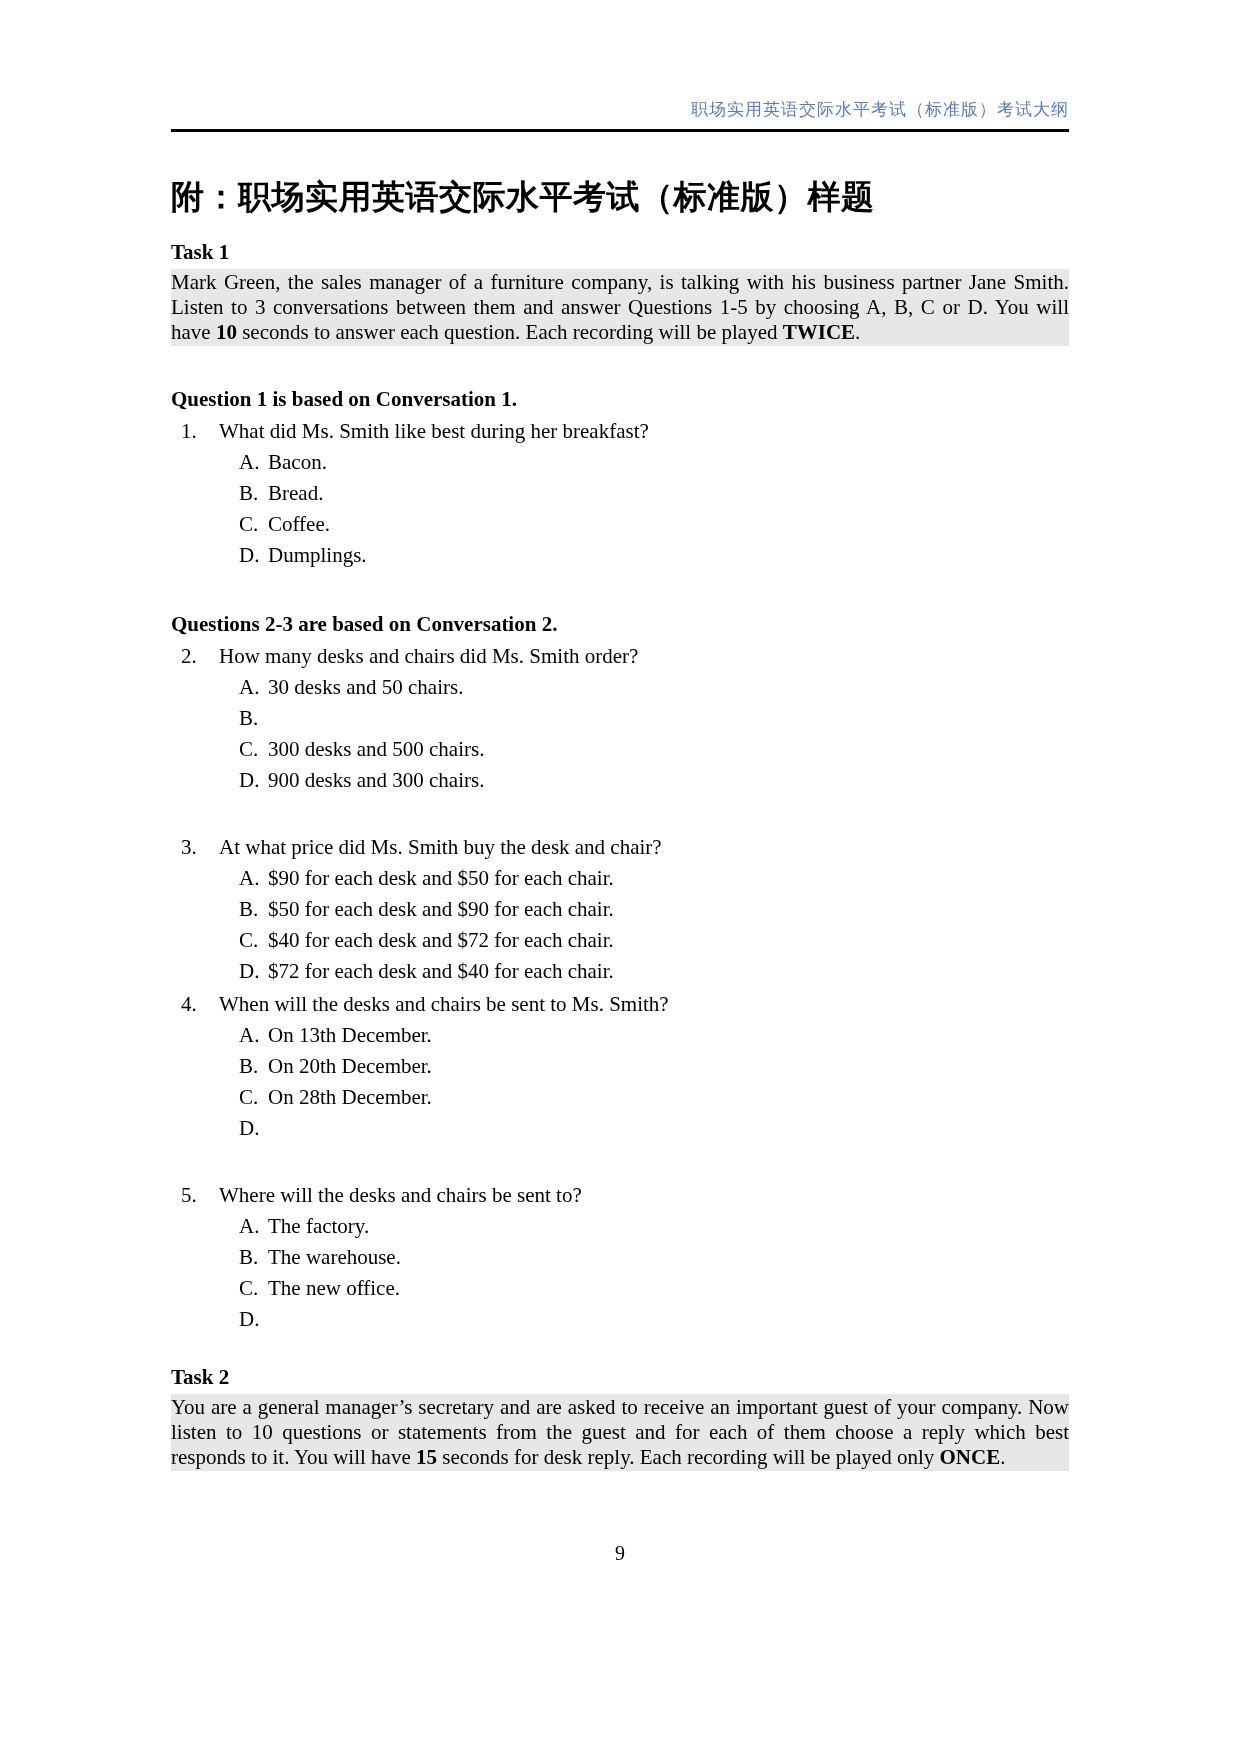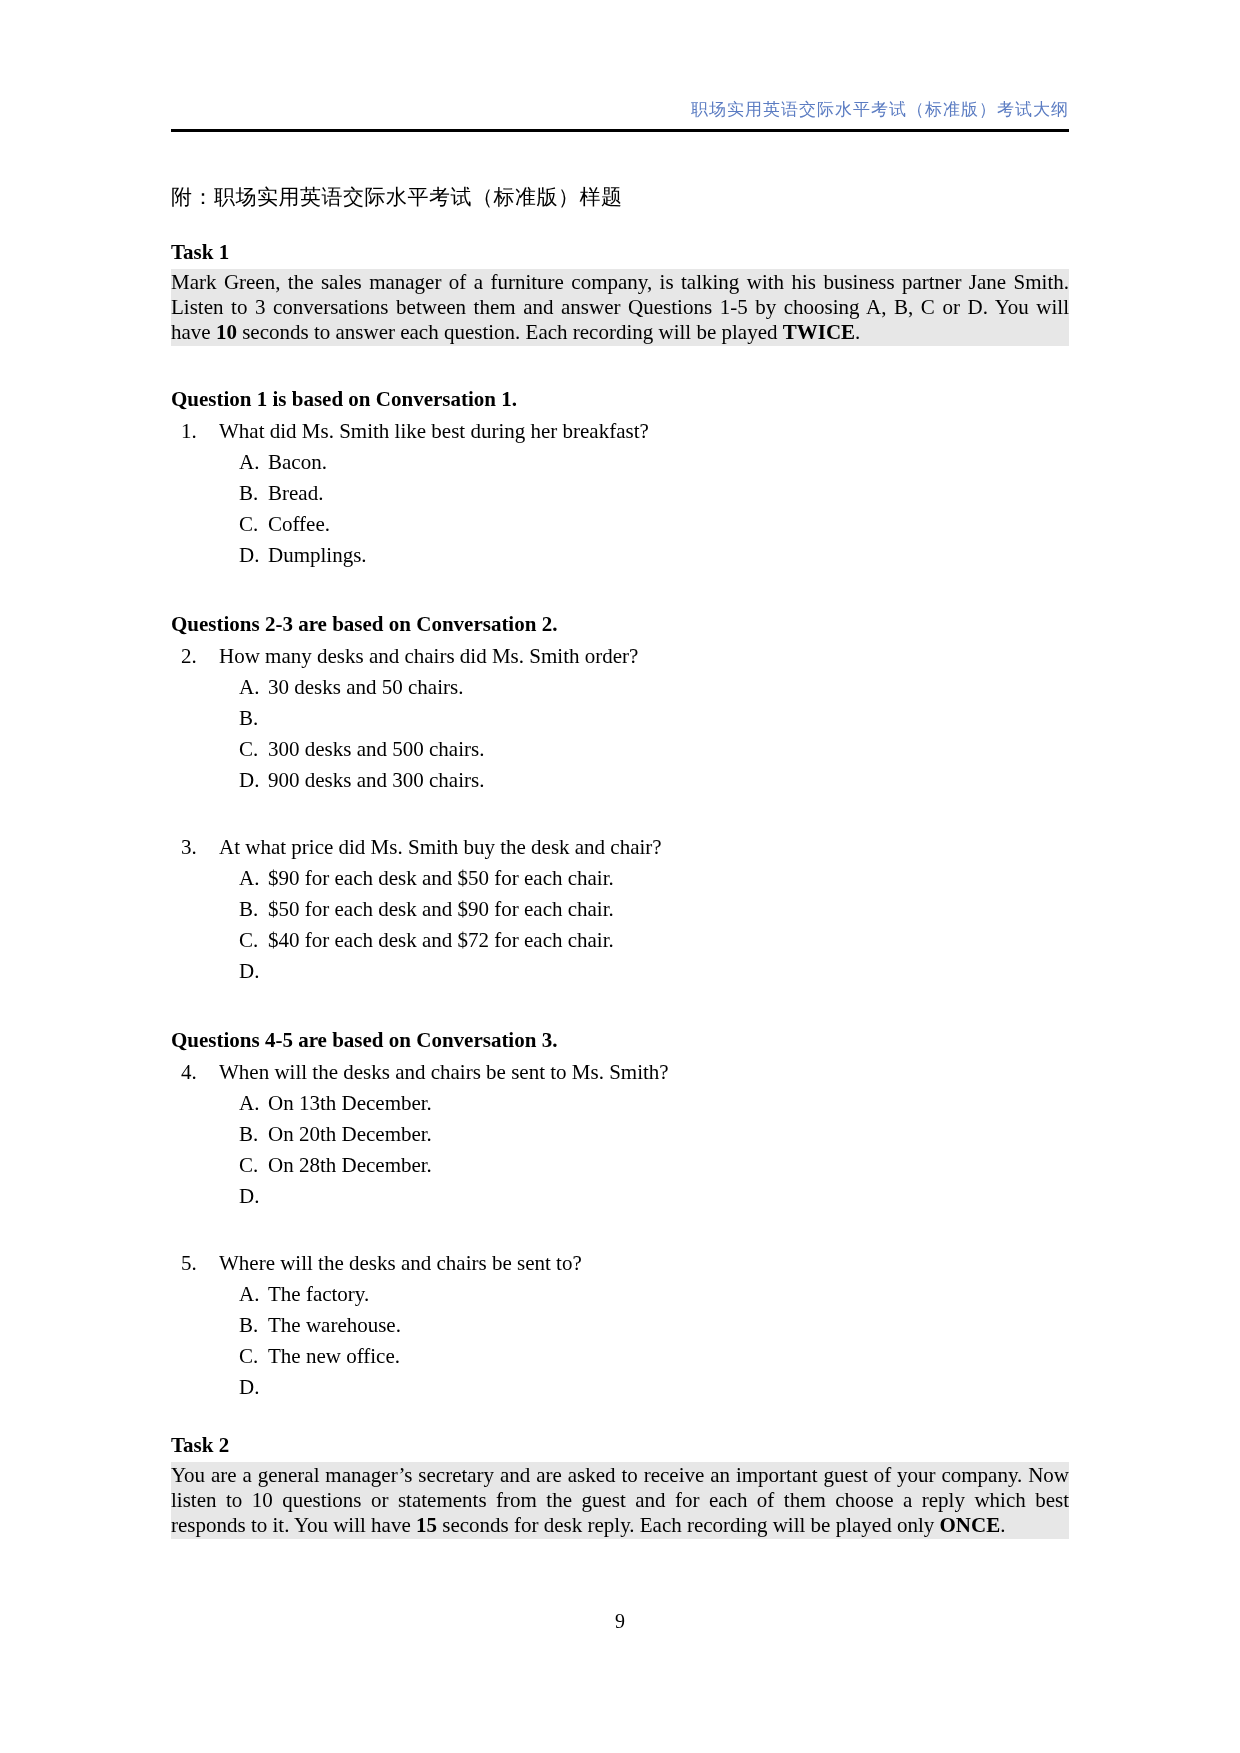--- a/index.html
+++ b/index.html
@@ -27,22 +27,22 @@
     text-align: right;
     font-size: 17px;
     line-height: 20px;
     color: var(--header-color, #5B7CC2);
     letter-spacing: 1px;
   }
   
   .doc-title {
     margin: 46px 0 0 0;
     font-family: "Liberation Sans", sans-serif;
-    font-weight: normal;
-    font-size: 21px;
+    font-weight: bold;
+    font-size: 33px;
     line-height: 38px;
     letter-spacing: 0.5px;
   }
   .task-label {
     margin-top: 24px;
     font-weight: bold;
     font-size: 21px;
     line-height: 25px;
   }
   .task-label.second {
@@ -176,26 +176,26 @@
       <div class="option">
         <span class="opt-letter">B.</span>
         <span class="opt-text">$50 for each desk and $90 for each chair.</span>
       </div>
       <div class="option">
         <span class="opt-letter">C.</span>
         <span class="opt-text">$40 for each desk and $72 for each chair.</span>
       </div>
       <div class="option">
         <span class="opt-letter">D.</span>
+        <span class="opt-text">$72 for each desk and $40 for each chair.</span>
       </div>
     </div>
   </div>
 
   <div class="section">
-    <div class="section-heading">Questions 4-5 are based on Conversation 3.</div>
     <div class="question">
       <div class="q-row">
         <span class="q-num">4.</span>
         <span class="q-text">When will the desks and chairs be sent to Ms. Smith?</span>
       </div>
       <div class="option">
         <span class="opt-letter">A.</span>
         <span class="opt-text">On 13th December.</span>
       </div>
       <div class="option">

